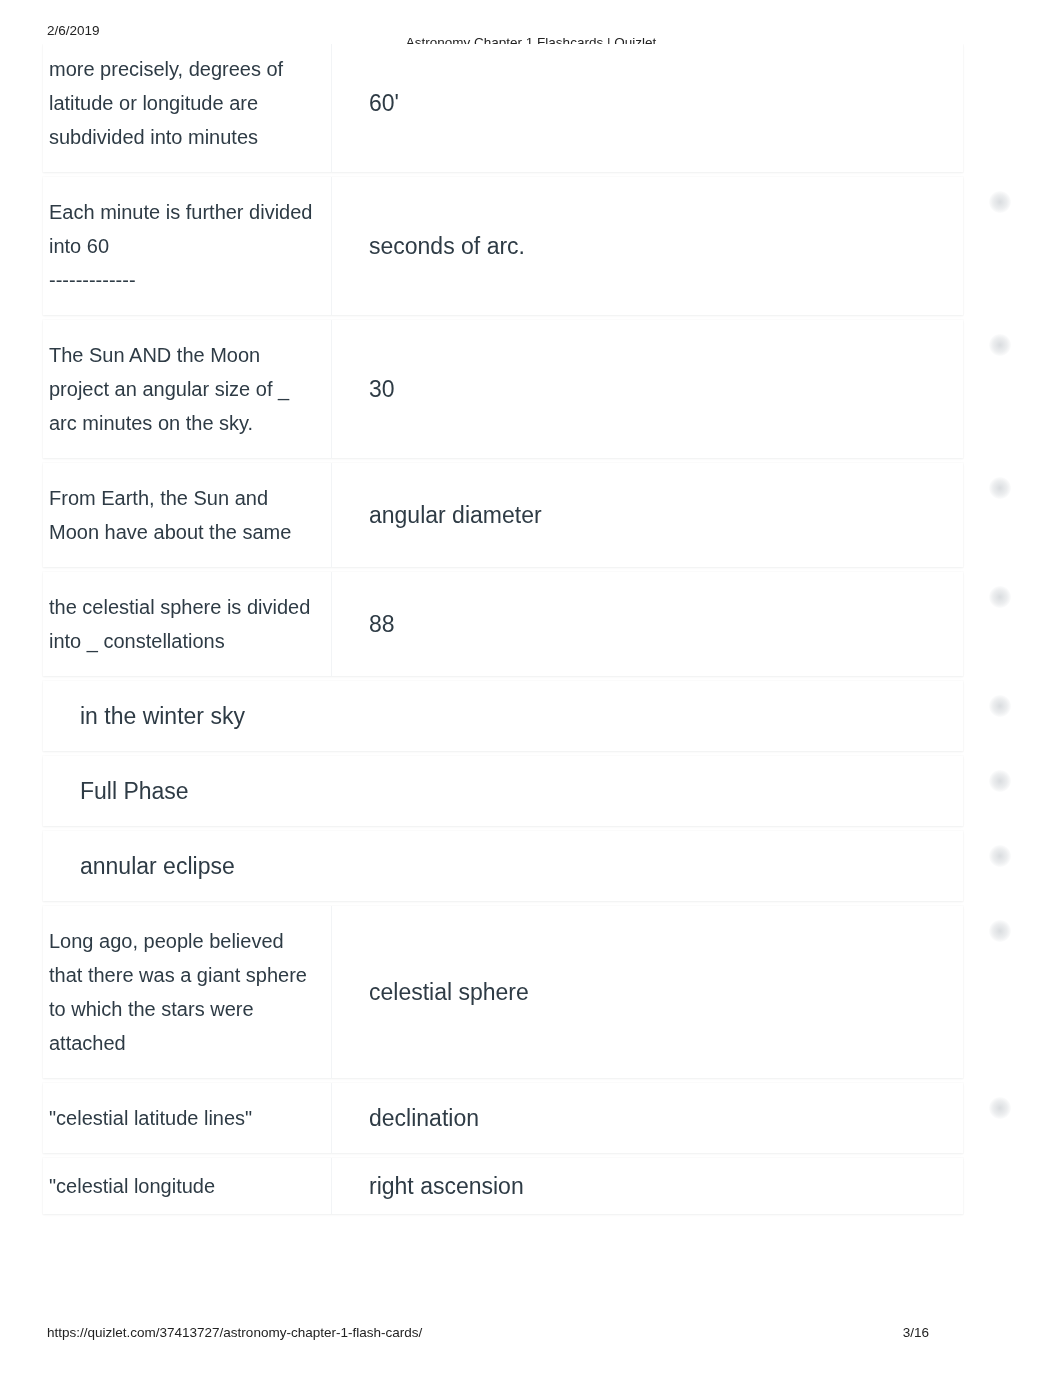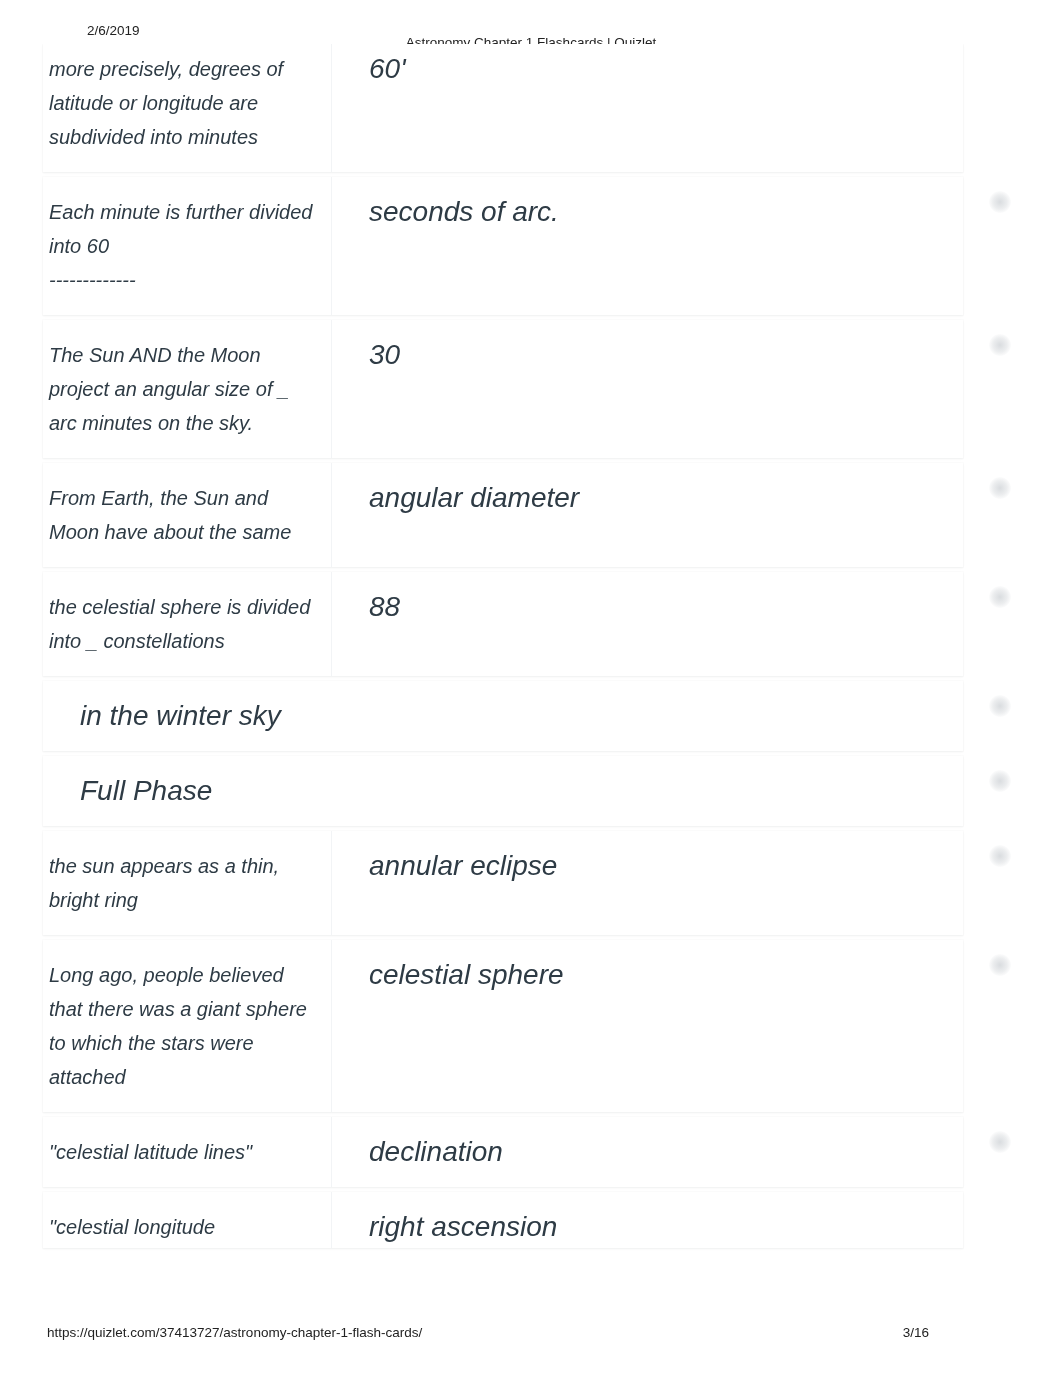--- a/index.html
+++ b/index.html
@@ -25,21 +25,20 @@
     width: 1062px;
     height: 20px;
     font-size: 13.5px;
     color: #222222;
   }
   .print-header .ph-date {
     position: absolute;
     left: 47px;
     top: 0;
     white-space: nowrap;
-    margin-left: 40px;
   }
   .print-header .ph-title {
     position: absolute;
     left: 0;
     top: 12px;
     width: 1062px;
     text-align: center;
     white-space: nowrap;
   }
 
@@ -77,40 +76,39 @@
     overflow: hidden;
   }
   .card-row {
     position: relative;
     width: 920px;
     margin: 0 0 5px 43px;
     background: #ffffff;
     box-shadow: 0 1px 2px rgba(22,31,41,0.055),
                 0 0 0 1px rgba(22,31,41,0.012);
     display: flex;
-    align-items: flex-start;
+    align-items: center;
     box-sizing: border-box;
-    font-style: italic;
   }
   .card-term {
     width: 289px;
     flex: 0 0 289px;
     padding: 18px 12px 18px 6px;
     box-sizing: border-box;
     border-right: 1px solid #f2f4f6;
     font-size: 20px;
     line-height: 34px;
     color: #2e3b45;
     word-wrap: break-word;
   }
   .card-def {
     flex: 1 1 auto;
     padding: 18px 20px 18px 37px;
     box-sizing: border-box;
-    font-size: 28px;
+    font-size: 23px;
     line-height: 34px;
     color: #2e3b45;
     word-wrap: break-word;
   }
   .card-dashes {
     display: block;
     letter-spacing: 0px;
     color: #2e3b45;
   }
 
@@ -201,21 +199,20 @@
     </div>
     <div class="card-row">
       <div class="card-def">Full Phase</div>
       <div class="card-audio">
         <svg width="22" height="22" viewBox="0 0 22 22">
           <path d="M5 8.5h3l4-3.5v12l-4-3.5H5z" fill="#9aa3ab"></path>
         </svg>
       </div>
     </div>
     <div class="card-row">
-      <div class="card-term">the sun appears as a thin, bright ring</div>
       <div class="card-def">annular eclipse</div>
       <div class="card-audio">
         <svg width="22" height="22" viewBox="0 0 22 22">
           <path d="M5 8.5h3l4-3.5v12l-4-3.5H5z" fill="#9aa3ab"></path>
         </svg>
       </div>
     </div>
     <div class="card-row">
       <div class="card-term">Long ago, people believed that there was a giant sphere to which the stars were attached</div>
       <div class="card-def">celestial sphere</div>

